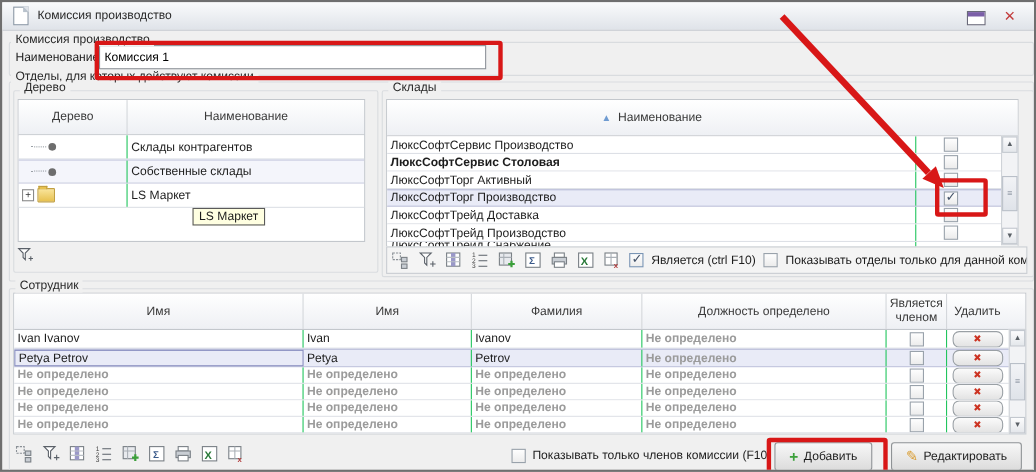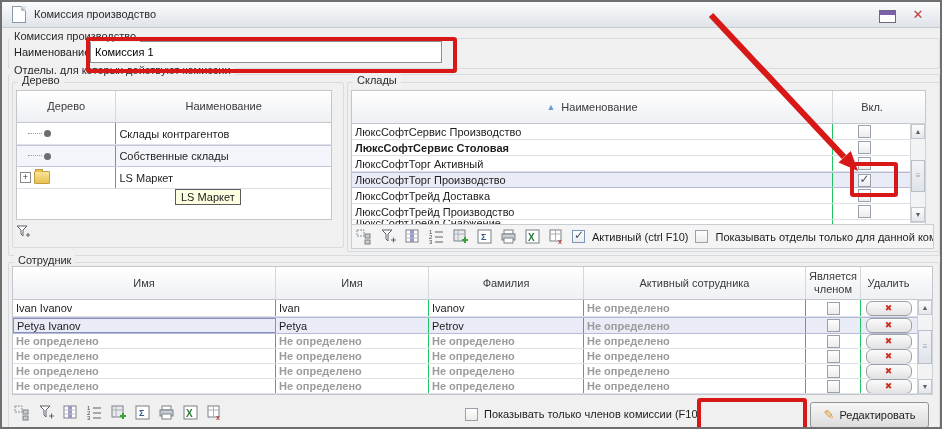--- a/index.html
+++ b/index.html
@@ -127,21 +127,20 @@
 
   <div class="gbox" style="left:345px;top:80px;width:591px;height:168px;background:#f0f0f0;"></div>
   <span class="glabel" style="left:351px;top:72px;">Склады</span>
 
   <div class="tbl" style="left:349px;top:88px;width:575px;height:134px;">
     <div class="thead" style="height:33px;">
       <div class="th" style="width:481px;">
         <span class="sort-tri"></span>
         <span>Наименование</span>
       </div>
-      <div class="th" style="width:78px;">Вкл.</div>
     </div>
     <div class="row" style="height:16px;">
       <div class="cell" style="width:481px;">ЛюксСофтСервис Производство</div>
       <div class="cell" style="width:62px;justify-content:center;">
           <span class="cb"></span>
         </div>
     </div>
     <div class="row" style="height:16px;">
       <div class="cell" style="width:481px;font-weight:bold;">ЛюксСофтСервис Столовая</div>
       <div class="cell" style="width:62px;justify-content:center;">
@@ -222,53 +221,53 @@
     <span class="ticon"><svg width="17" height="17" viewBox="0 0 17 17">
           <rect x="2" y="2" width="13" height="13" fill="#fff" stroke="#7a8086"></rect>
           <text x="4" y="13" font-size="10" fill="#2a7a3a" font-weight="bold">X</text>
         </svg></span>
     <span class="ticon"><svg width="17" height="17" viewBox="0 0 17 17">
           <rect x="2" y="2" width="11" height="11" fill="#fff" stroke="#7a8086"></rect>
           <path d="M2 6h11M7.5 2v11" stroke="#aab0b6"></path>
           <text x="10" y="16" font-size="7" fill="#b03a3a" font-weight="bold">x</text>
         </svg></span>
     <span class="cb checked" style="border-color:#7a95b5;"></span>
-    <span class="cb-label">Активный (ctrl F10)</span>
+    <span class="cb-label">Является (ctrl F10)</span>
     <span class="cb"></span>
     <span class="cb-label">Показывать отделы только для данной комисс</span>
   </div>
 
   <div class="gbox" style="left:6px;top:260px;width:930px;height:165px;"></div>
   <span class="glabel" style="left:12px;top:252px;">Сотрудник</span>
 
   <div class="tbl" style="left:10px;top:264px;width:921px;height:129px;">
     <div class="thead" style="height:33px;">
       <div class="th" style="width:263px;">Имя</div>
       <div class="th" style="width:153px;">Имя</div>
       <div class="th" style="width:155px;">Фамилия</div>
-      <div class="th" style="width:222px;">Активный сотрудника</div>
+      <div class="th" style="width:222px;">Должность определено</div>
       <div class="th" style="width:55px;">Является членом</div>
       <div class="th" style="width:55px;">Удалить</div>
     </div>
     <div class="row" style="height:17px;">
       <div class="cell" style="width:263px;">Ivan Ivanov</div>
       <div class="cell" style="width:153px;">Ivan</div>
       <div class="cell" style="width:155px;">Ivanov</div>
       <div class="cell gray" style="width:222px;">Не определено</div>
       <div class="cell" style="width:55px;justify-content:center;">
           <span class="cb"></span>
         </div>
       <div class="cell" style="width:55px;justify-content:center;">
           <span class="del-btn">
             <span class="xg"></span>
           </span>
         </div>
     </div>
     <div class="row selected" style="height:17px;">
-      <div class="cell" style="width:263px;border:1px solid #8a8fc0;">Petya Ivanov</div>
+      <div class="cell" style="width:263px;border:1px solid #8a8fc0;">Petya Petrov</div>
       <div class="cell" style="width:153px;">Petya</div>
       <div class="cell" style="width:155px;">Petrov</div>
       <div class="cell gray" style="width:222px;">Не определено</div>
       <div class="cell" style="width:55px;justify-content:center;">
           <span class="cb"></span>
         </div>
       <div class="cell" style="width:55px;justify-content:center;">
           <span class="del-btn">
             <span class="xg"></span>
           </span>
@@ -382,20 +381,24 @@
           <path d="M2 6h11M7.5 2v11" stroke="#aab0b6"></path>
           <text x="10" y="16" font-size="7" fill="#b03a3a" font-weight="bold">x</text>
         </svg></span>
   </div>
 
   <div class="toolbar-strip" style="left:463px;top:404px;height:16px;gap:6px;">
     <span class="cb"></span>
     <span class="cb-label">Показывать только членов комиссии (F10)</span>
   </div>
 
+  <div class="btn" style="left:702px;top:400px;width:89px;height:26px;">
+    <span class="plus-g"></span>
+    <span>Добавить</span>
+  </div>
   <div class="btn" style="left:808px;top:400px;width:119px;height:26px;">
     <span class="pencil"></span>
     <span>Редактировать</span>
   </div>
 
   <div class="ann" style="left:84px;top:35px;width:363px;height:28px;"></div>
   <div class="ann" style="left:848px;top:160px;width:40px;height:27px;"></div>
   <div class="ann" style="left:695px;top:396px;width:102px;height:32px;"></div>
 
   <svg class="arrow-svg" width="942" height="429" viewBox="0 0 942 429">

